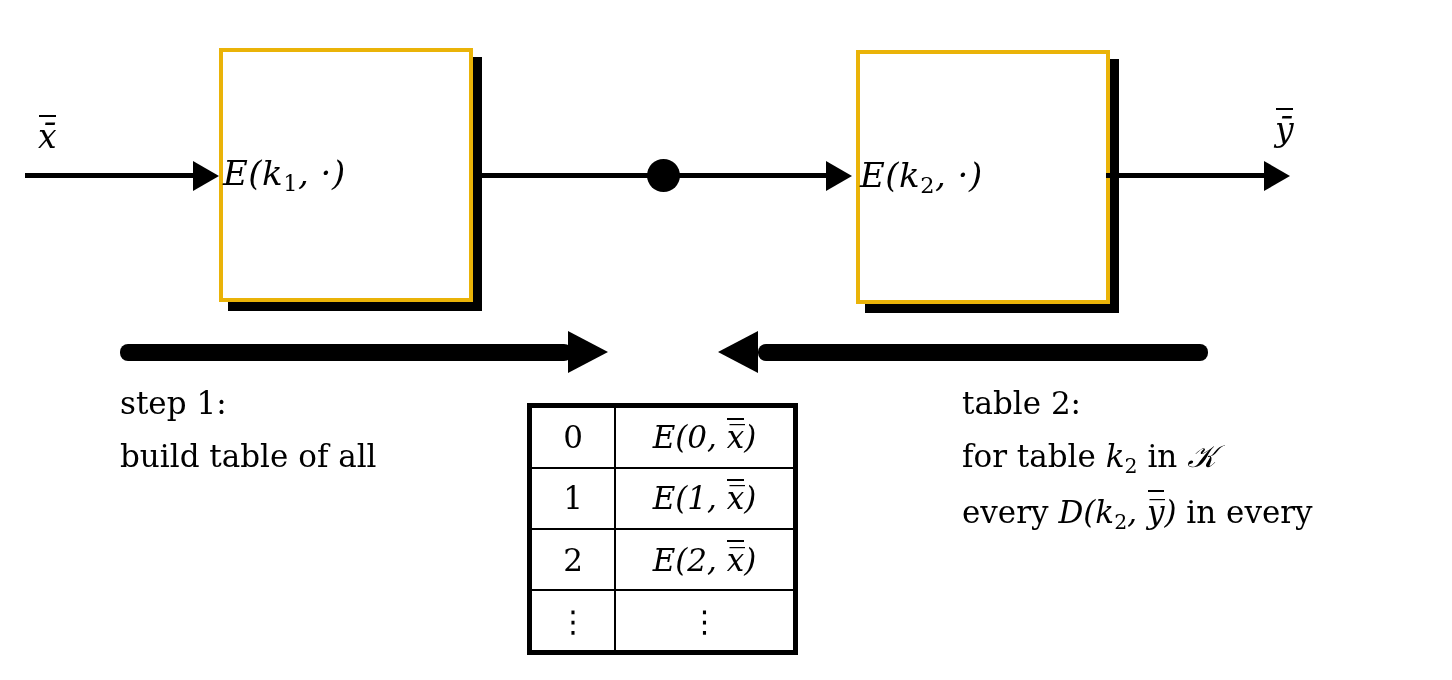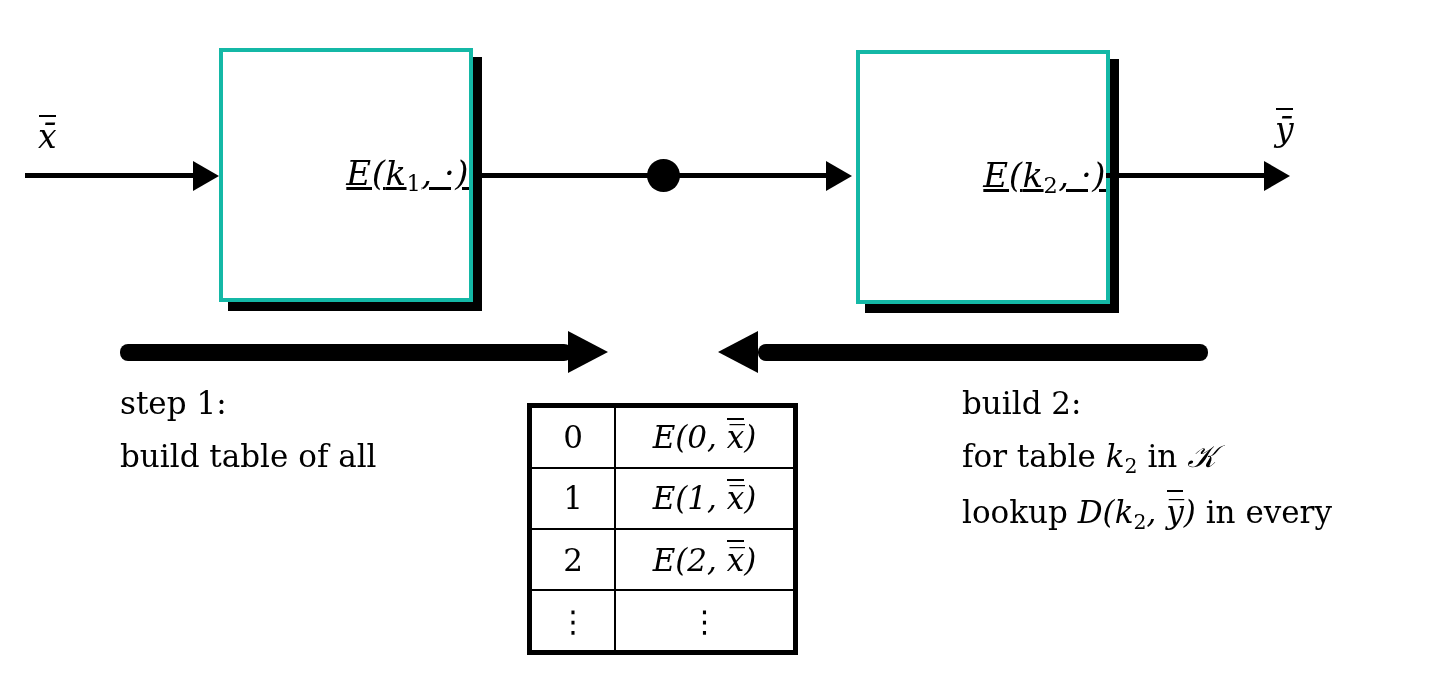--- a/index.html
+++ b/index.html
@@ -14,27 +14,26 @@
     background: #ffffff;
     overflow: hidden;
     font-family: "DejaVu Serif", "Liberation Serif", serif;
     color: #000000;
   }
 
   
   .proc-box {
     position: absolute;
     background: #ffffff;
-    border: 4px solid #14b8a6;
+    border: 4px solid #eab308;
     box-sizing: border-box;
     box-shadow: 9px 9px 0 0 #000000;
     display: flex;
     align-items: center;
-    justify-content: flex-end;
-    text-decoration: underline;
+    justify-content: flex-start;
   }
   .proc-label {
     font-size: 34px;
     font-style: italic;
     white-space: nowrap;
     letter-spacing: 0.5px;
   }
 
   
   .wire {
@@ -193,26 +192,26 @@
 
   <div class="fat-arrow-shaft" style="left:758px; top:344px; width:450px;"></div>
   <div class="fat-arrow-head left" style="left:718px; top:331px;"></div>
 
   <div class="caption" style="left:120px; top:371px;">
     <span class="ln">step 1:</span>
     <span class="ln">build table of all</span>
   </div>
 
   <div class="caption" style="left:962px; top:371px;">
-    <span class="ln">build 2:</span>
+    <span class="ln">table 2:</span>
     <span class="ln">
       <span>for table </span><span class="kap">k</span><span class="sub">2</span><span> in </span><span class="scriptK">𝒦</span>
     </span>
     <span class="ln">
-      <span>lookup </span><span class="it">D(</span><span class="kap">k</span><span class="sub">2</span><span class="it">,&nbsp;</span><span class="ovl it">y̅</span><span class="it">)</span><span> in every</span>
+      <span>every </span><span class="it">D(</span><span class="kap">k</span><span class="sub">2</span><span class="it">,&nbsp;</span><span class="ovl it">y̅</span><span class="it">)</span><span> in every</span>
     </span>
   </div>
 
   <div class="lookup-table" style="left:527px; top:403px; width:271px; height:252px;">
     <table>
       <tbody>
         <tr>
           <td class="keycol">0</td>
           <td>
             <span class="it">E(0,&nbsp;</span><span class="ovl it">x̅</span><span class="it">)</span>

